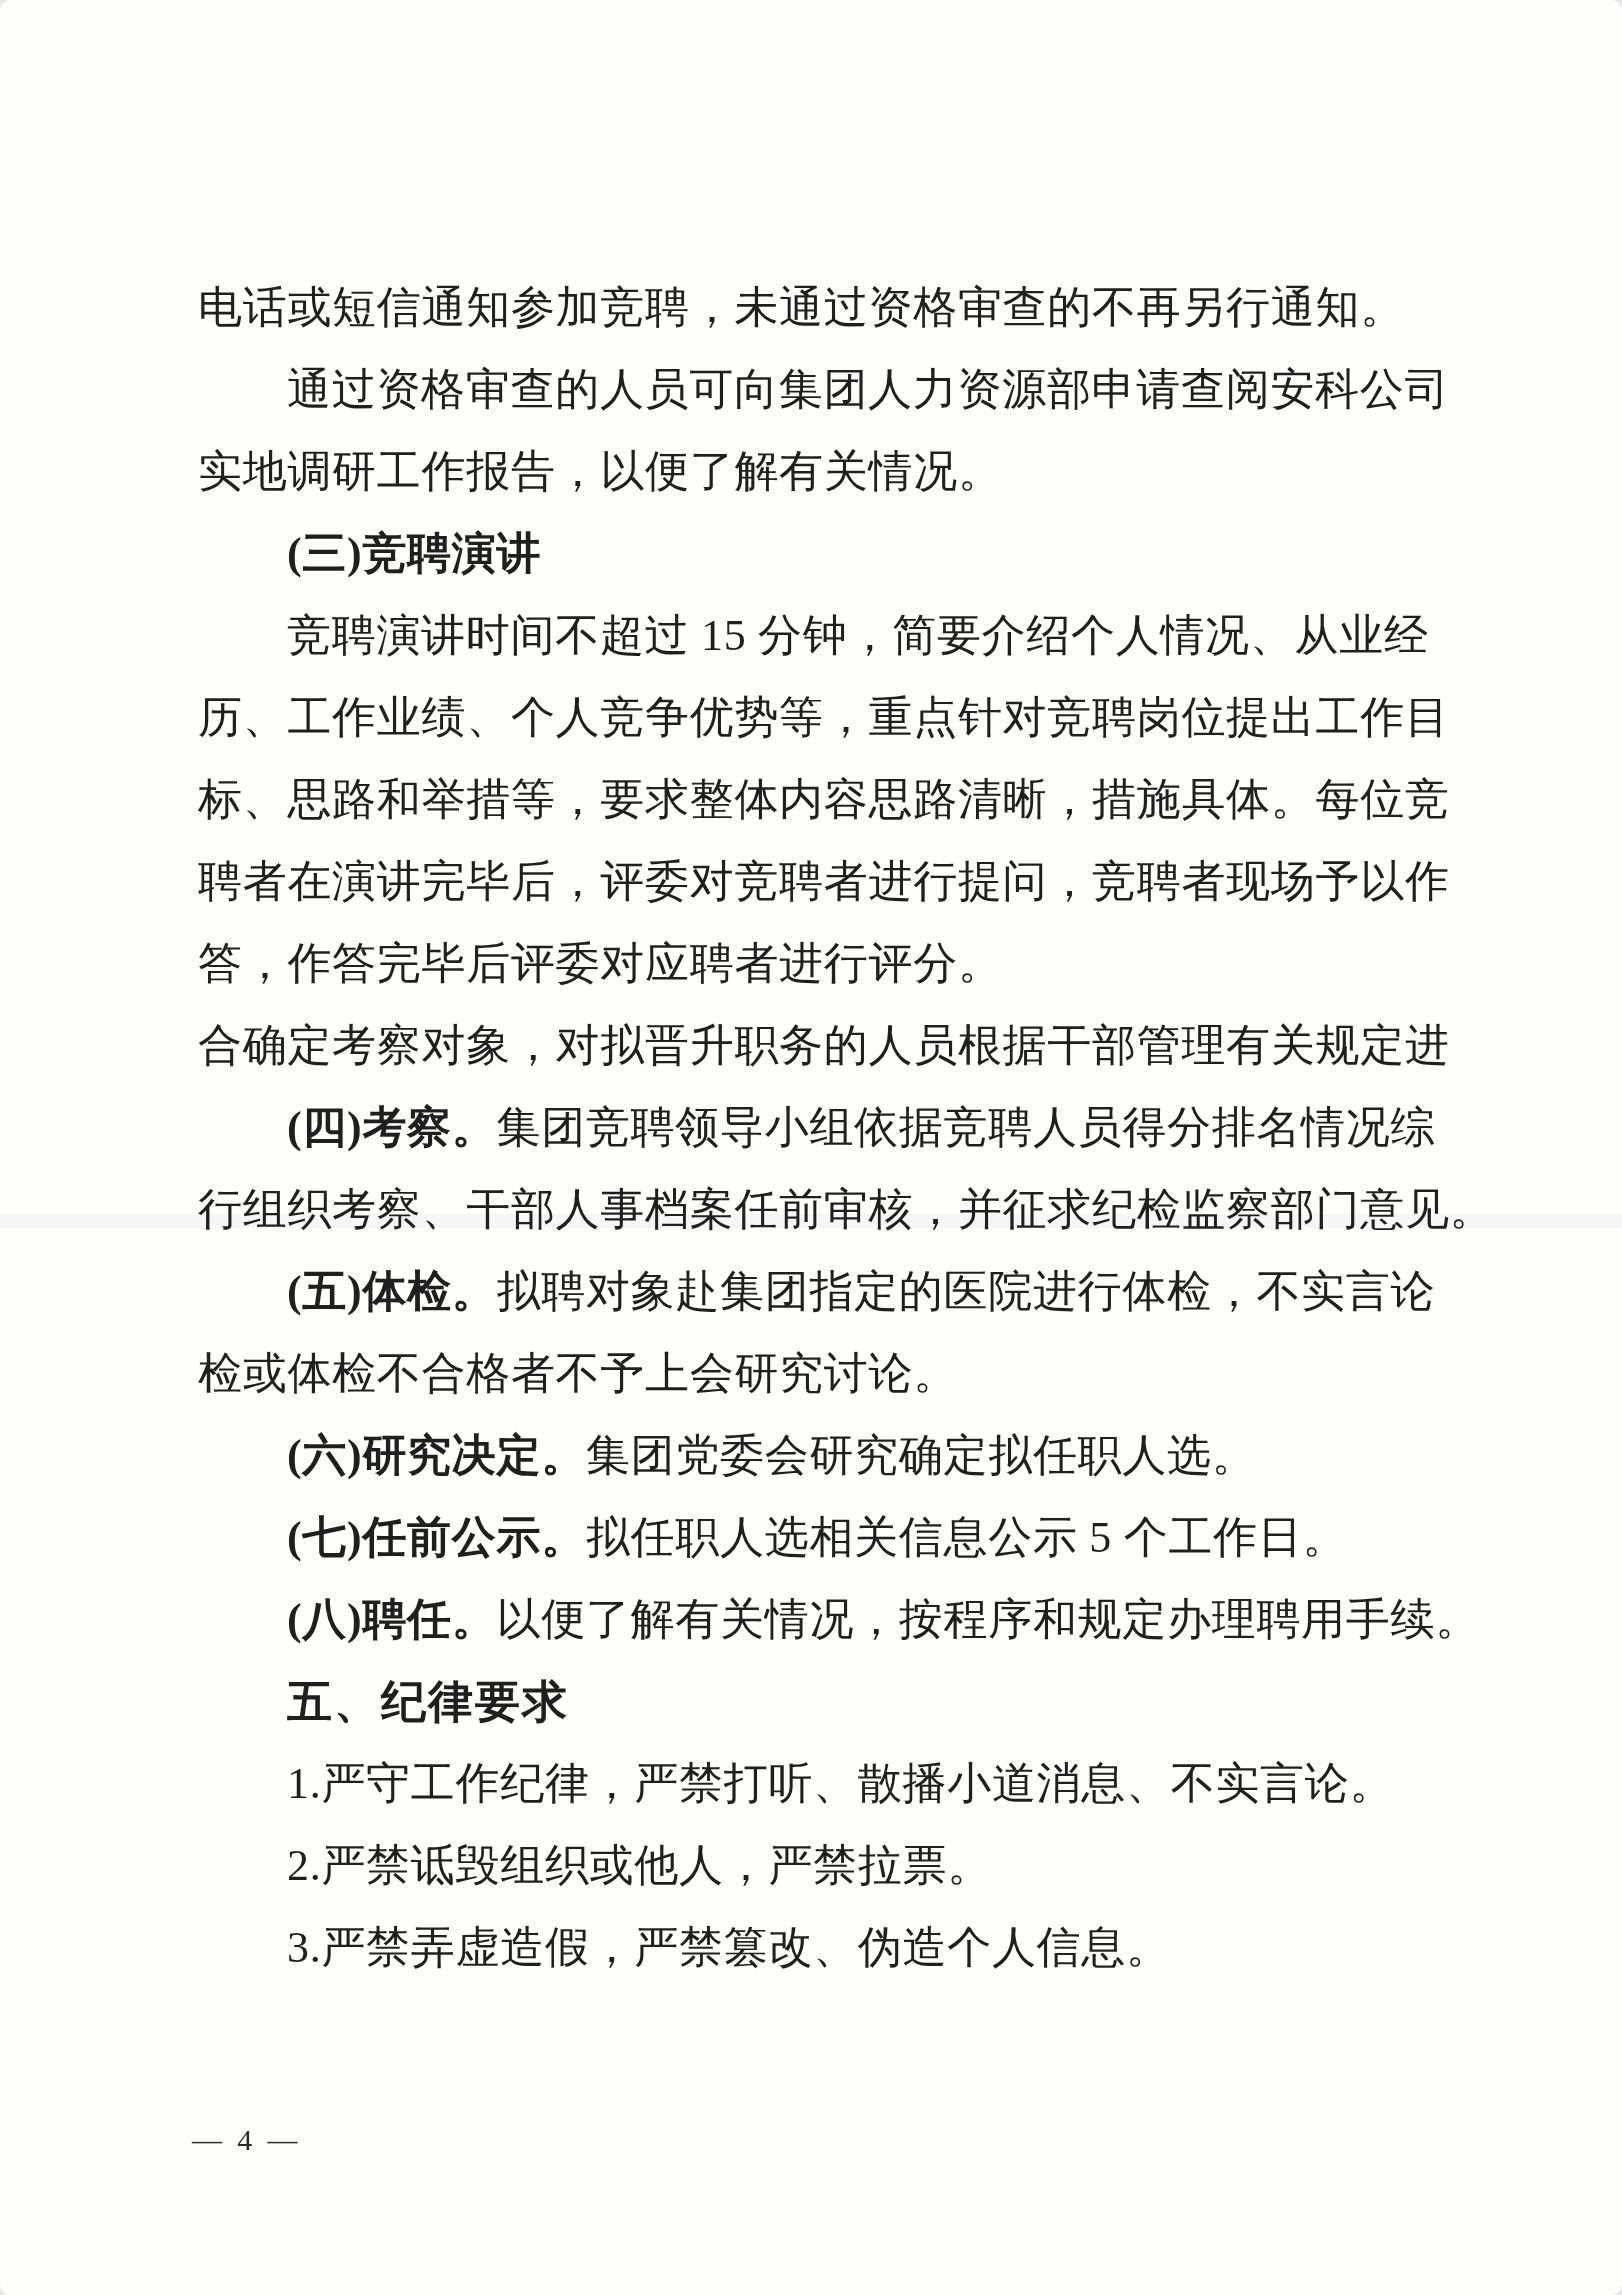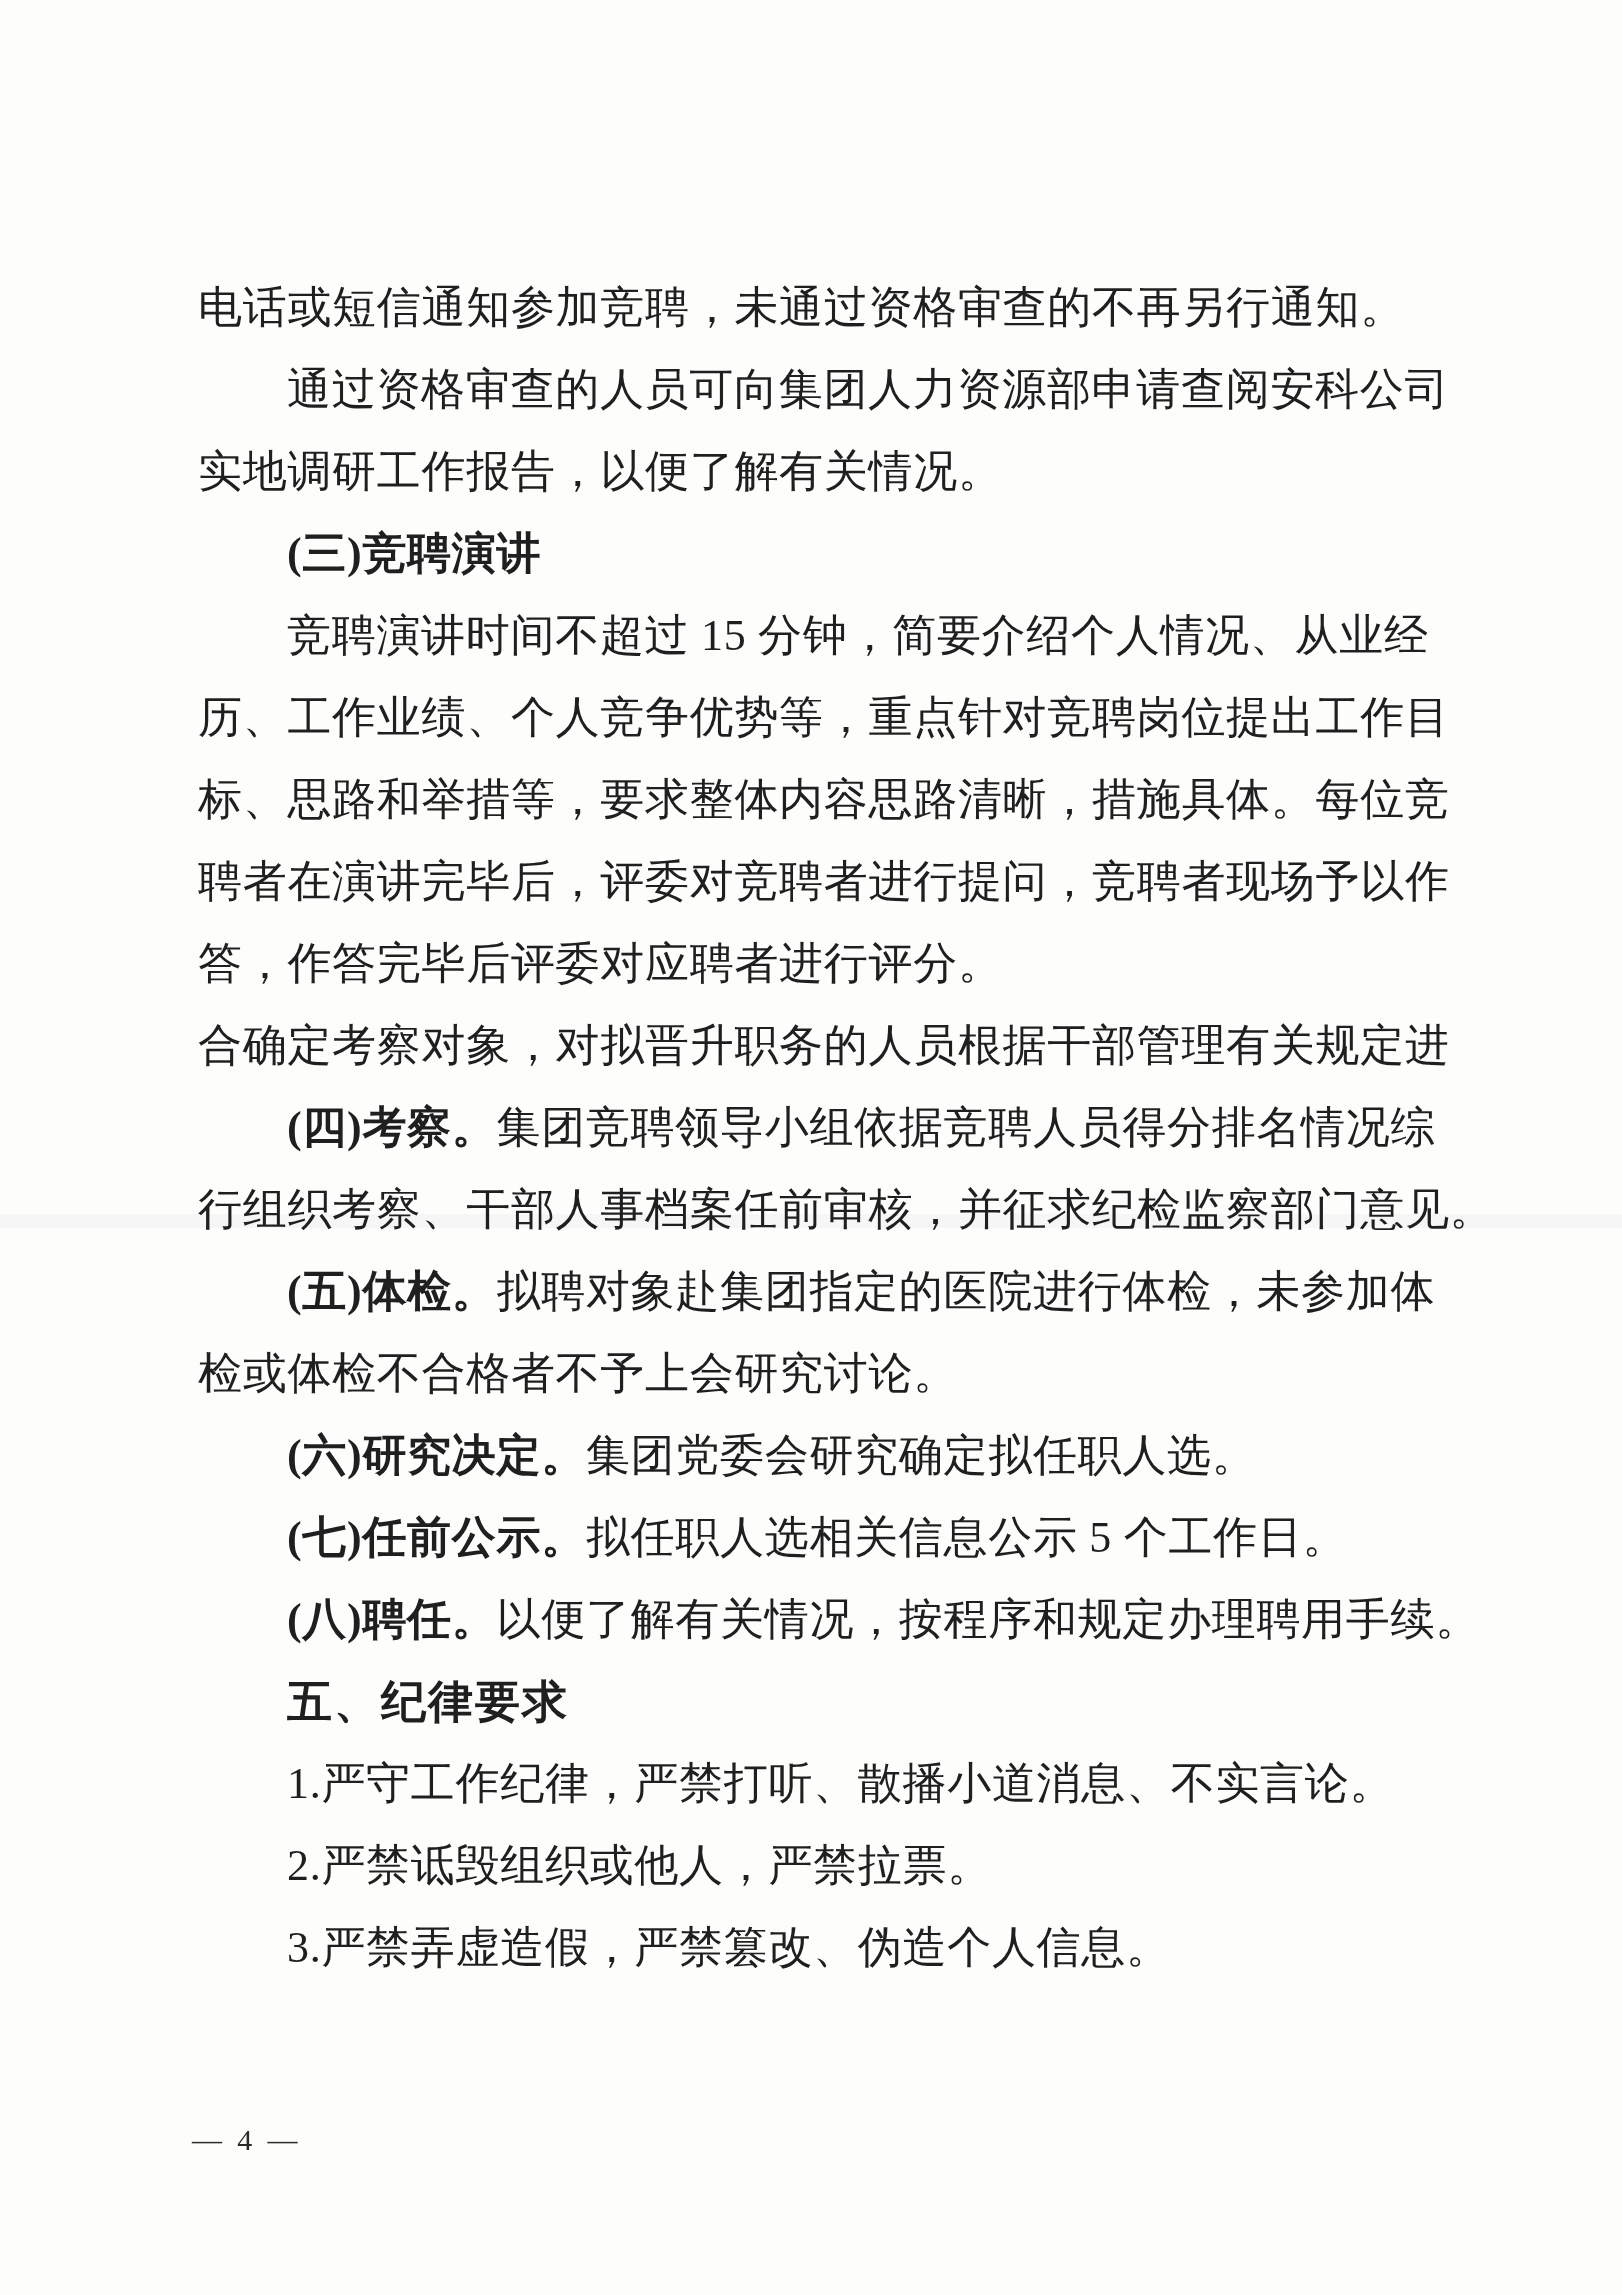--- a/index.html
+++ b/index.html
@@ -8,20 +8,21 @@
     background: #e8e8e8;
   }
   .page {
     position: relative;
     width: 1622px;
     height: 2295px;
     background: #fdfdfc;
     overflow: hidden;
     font-family: "Liberation Serif", "DejaVu Serif", serif;
     color: #1f1f1f;
+    border-radius: 11px;
   }
   
   .scan-band {
     position: absolute;
     left: 0;
     top: 1214px;
     width: 100%;
     height: 14.4px;
     background: #9aa0a6;
     opacity: 0.07;
@@ -74,21 +75,21 @@
     <div class="line"><span class="b"></span><span>实地调研工作报告，以便了解有关情况。</span></div>
     <div class="line indent"><span class="b">(三)竞聘演讲</span><span></span></div>
     <div class="line indent"><span class="b"></span><span>竞聘演讲时间不超过 15 分钟，简要介绍个人情况、从业经</span></div>
     <div class="line"><span class="b"></span><span>历、工作业绩、个人竞争优势等，重点针对竞聘岗位提出工作目</span></div>
     <div class="line"><span class="b"></span><span>标、思路和举措等，要求整体内容思路清晰，措施具体。每位竞</span></div>
     <div class="line"><span class="b"></span><span>聘者在演讲完毕后，评委对竞聘者进行提问，竞聘者现场予以作</span></div>
     <div class="line"><span class="b"></span><span>答，作答完毕后评委对应聘者进行评分。</span></div>
     <div class="line"><span class="b"></span><span>合确定考察对象，对拟晋升职务的人员根据干部管理有关规定进</span></div>
     <div class="line indent"><span class="b">(四)考察。</span><span>集团竞聘领导小组依据竞聘人员得分排名情况综</span></div>
     <div class="line"><span class="b"></span><span>行组织考察、干部人事档案任前审核，并征求纪检监察部门意见。</span></div>
-    <div class="line indent"><span class="b">(五)体检。</span><span>拟聘对象赴集团指定的医院进行体检，未参加体</span></div>
+    <div class="line indent"><span class="b">(五)体检。</span><span>拟聘对象赴集团指定的医院进行体检，不实言论</span></div>
     <div class="line"><span class="b"></span><span>检或体检不合格者不予上会研究讨论。</span></div>
     <div class="line indent"><span class="b">(六)研究决定。</span><span>集团党委会研究确定拟任职人选。</span></div>
     <div class="line indent"><span class="b">(七)任前公示。</span><span>拟任职人选相关信息公示 5 个工作日。</span></div>
     <div class="line indent"><span class="b">(八)聘任。</span><span>以便了解有关情况，按程序和规定办理聘用手续。</span></div>
     <div class="line indent hei"><span class="b">五、纪律要求</span><span></span></div>
     <div class="line indent"><span class="b"></span><span>1.严守工作纪律，严禁打听、散播小道消息、不实言论。</span></div>
     <div class="line indent"><span class="b"></span><span>2.严禁诋毁组织或他人，严禁拉票。</span></div>
     <div class="line indent"><span class="b"></span><span>3.严禁弄虚造假，严禁篡改、伪造个人信息。</span></div>
   </div>
 

